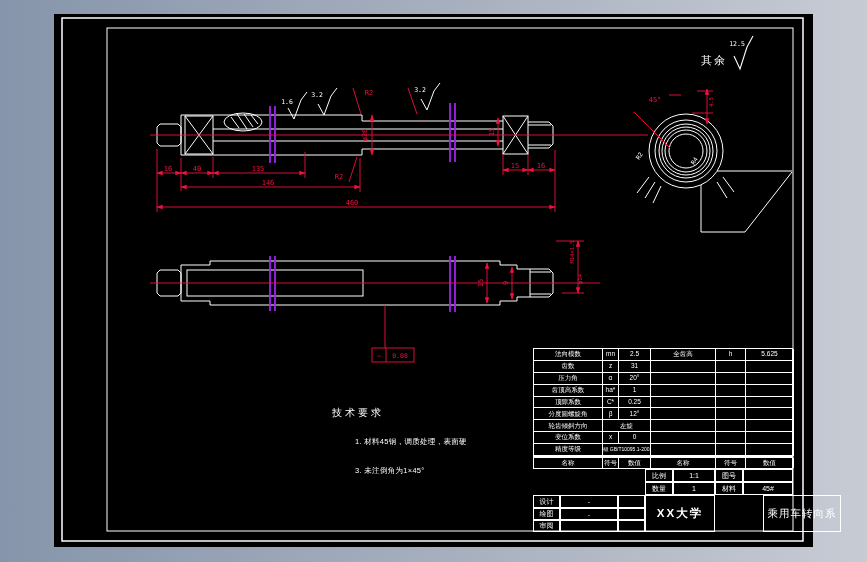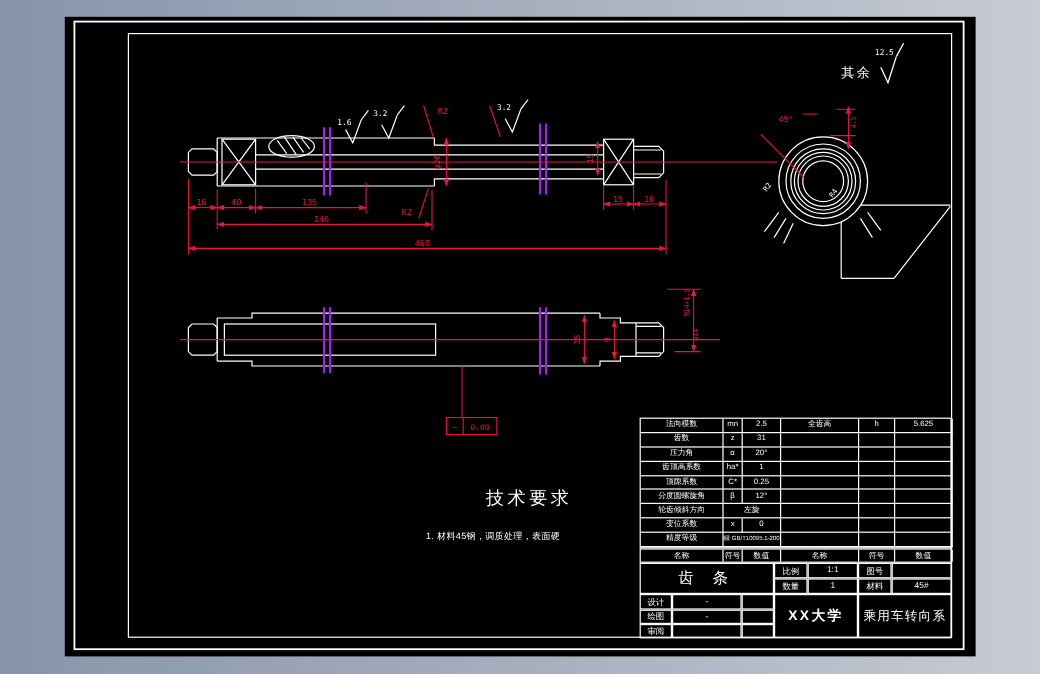--- a/index.html
+++ b/index.html
@@ -19,24 +19,24 @@
       border:1px solid #fff;box-sizing:border-box;}
   .pth>div{border-right:1px solid #fff;color:#fff;font-size:6.5px;display:flex;
       align-items:center;justify-content:center;overflow:hidden;box-sizing:border-box;}
   .s2{grid-column:span 2;}
   .t5{font-size:5px !important;}
   .cell{position:absolute;z-index:2;border:1px solid #fff;color:#fff;box-sizing:border-box;
       display:flex;align-items:center;justify-content:center;font-size:7px;
       overflow:hidden;white-space:nowrap;background:transparent;}
   .big{font-size:13px;letter-spacing:6px;}
   .org{font-size:11.5px;letter-spacing:2px;font-weight:bold;}
-  .proj{font-size:10.5px;letter-spacing:1px;}
+  .proj{font-size:10.5px;letter-spacing:1px;margin-left:48px;}
   
   .tech{position:absolute;left:332px;top:406px;width:165px;color:#fff;z-index:2;}
-  .tech .tt{width:145px;text-align:right;font-size:15px;letter-spacing:3px;margin-bottom:9px;}
+  .tech .tt{width:145px;text-align:left;font-size:10px;letter-spacing:3px;margin-bottom:9px;}
   .tech .tl{font-size:7.5px;line-height:12.5px;padding-left:23px;letter-spacing:.3px;margin-top:16px;}
   
   text{font-family:"DejaVu Sans Mono",monospace;}
   .dr{fill:#f2103f;font-size:7px;text-anchor:middle;}
   .dw{fill:#ffffff;font-size:6.5px;text-anchor:middle;}
   .cw{fill:#ffffff;text-anchor:middle;font-family:"Liberation Sans",sans-serif;}
 </style>
 </head>
 <body>
 
@@ -173,20 +173,21 @@
         <polyline points="734,56 740,69 747,47"></polyline>
           <line x1="747" y1="47" x2="753" y2="36"></line>
       </g>
       <text class="dw" x="737" y="46">12.5</text>
     </g>
   </svg>
 
   <div class="tech">
     <div class="tt">技术要求</div>
     <div class="tl">1. 材料45钢，调质处理，表面硬</div>
+    <div class="tl">3. 未注倒角为1×45°</div>
   </div>
 
   <div class="pt">
     <div>法向模数</div>
     <div>mn</div>
     <div>2.5</div>
     <div>全齿高</div>
     <div>h</div>
     <div>5.625</div>
 
@@ -247,21 +248,20 @@
 
   <div class="pth">
     <div>名称</div>
     <div>符号</div>
     <div>数值</div>
     <div>名称</div>
     <div>符号</div>
     <div>数值</div>
   </div>
 
-  <div class="cell big" style="left:533px;top:469px;width:112px;height:26px;">齿  条</div>
   <div class="cell" style="left:645px;top:469px;width:28px;height:13px;">比例</div>
   <div class="cell" style="left:673px;top:469px;width:42px;height:13px;">1:1</div>
   <div class="cell" style="left:715px;top:469px;width:28px;height:13px;">图号</div>
   <div class="cell" style="left:743px;top:469px;width:50px;height:13px;"></div>
   <div class="cell" style="left:645px;top:482px;width:28px;height:13px;">数量</div>
   <div class="cell" style="left:673px;top:482px;width:42px;height:13px;">1</div>
   <div class="cell" style="left:715px;top:482px;width:28px;height:13px;">材料</div>
   <div class="cell" style="left:743px;top:482px;width:50px;height:13px;">45#</div>
   <div class="cell" style="left:533px;top:495px;width:27px;height:13px;">设计</div>
   <div class="cell" style="left:560px;top:495px;width:58px;height:13px;">-</div>

